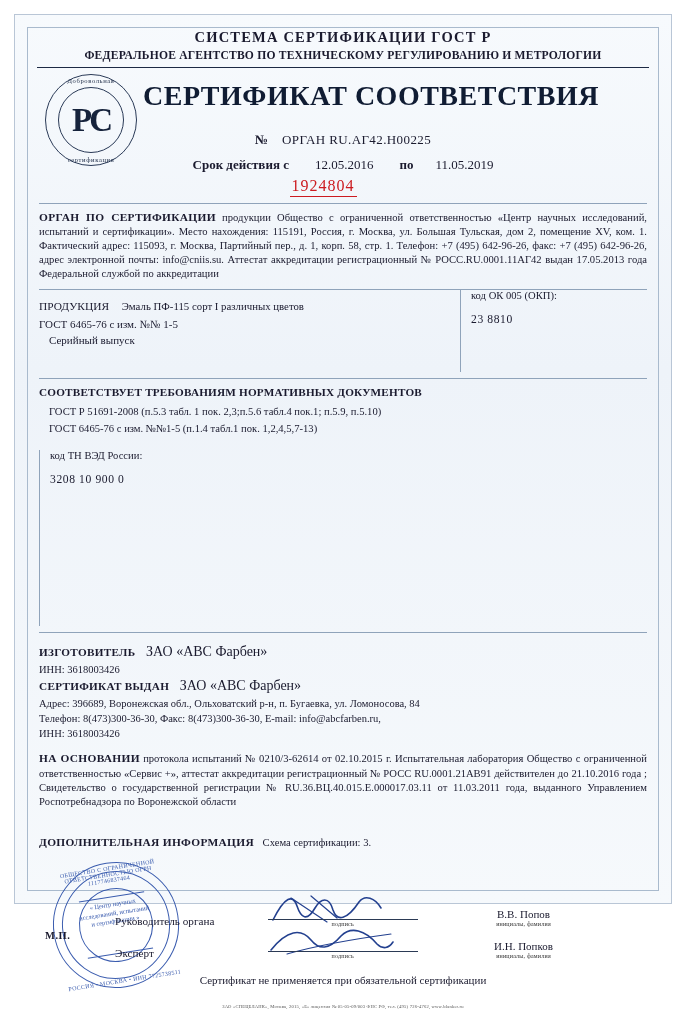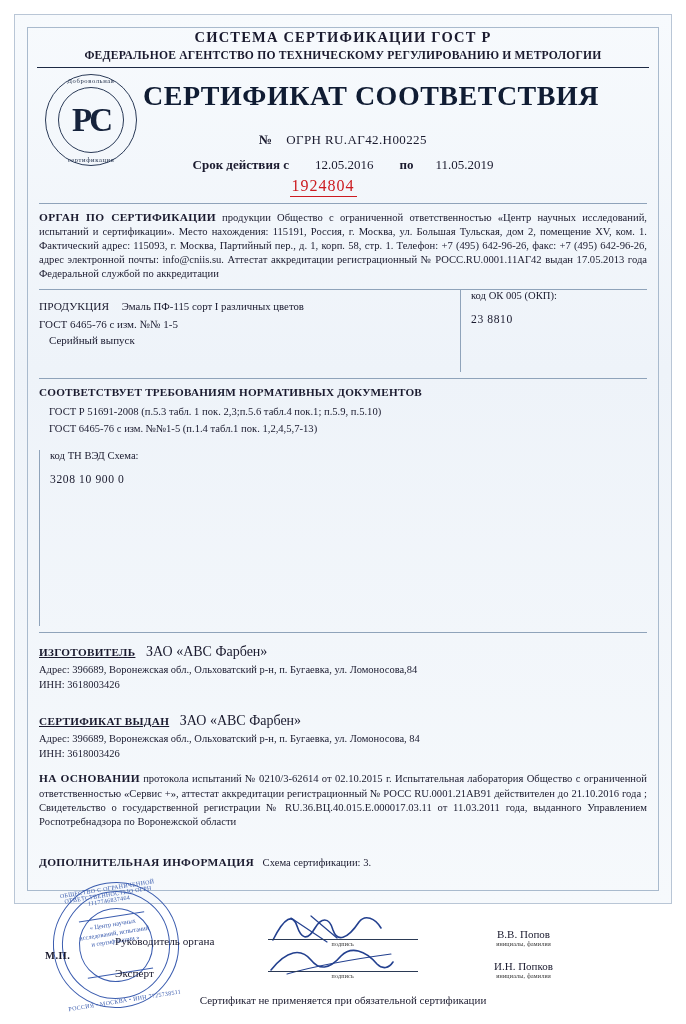--- a/index.html
+++ b/index.html
@@ -197,21 +197,21 @@
   .prod-head .cap { font-size: 11.4px; }
   .prod-head .pname { margin-left: 10px; font-size: 10.8px; }
 
   .conf-title {
     font-weight: bold;
     font-size: 11.2px;
     font-variant: small-caps;
     letter-spacing: 0.2px;
   }
 
-  .kv .cap { font-weight: bold; font-size: 11.2px; font-variant: small-caps; text-decoration: underline; }
+  .kv .cap { font-weight: bold; font-size: 11.2px; font-variant: small-caps; }
   .kv .val { font-size: 14px; }
   .kv .ln { font-size: 10.5px; line-height: 1.45; }
 
   
   .sign-area {
     position: relative;
     margin: 0 24px;
     height: 108px;
   }
   .sign-row {
@@ -349,21 +349,21 @@
       <div class="ring"></div>
       <div class="ring2"></div>
       <div class="ctxt ctop">Добровольная</div>
       <div class="rp">РC</div>
       <div class="ctxt cbot">сертификация</div>
     </div>
     <div class="main-title">СЕРТИФИКАТ СООТВЕТСТВИЯ</div>
   </div>
 
   <div class="num-line">
-    <span class="nosign">№</span><span class="numval">ОГРН RU.АГ42.Н00225</span>
+    <span class="nosign">№</span><span class="numval">ОРГАН RU.АГ42.Н00225</span>
   </div>
 
   <div class="valid-line">
     <span class="lbl">Срок действия с</span><span class="d1">12.05.2016</span><span class="po">по</span><span class="d2">11.05.2019</span>
   </div>
 
   <div class="blank-no">
     <span class="red-underline">1924804</span>
   </div>
 
@@ -395,42 +395,42 @@
   <div class="rule"></div>
 
   <div class="cols" style="margin-top:6px;flex-direction:column;">
     <div class="left">
       <div class="conf-title">СООТВЕТСТВУЕТ ТРЕБОВАНИЯМ НОРМАТИВНЫХ ДОКУМЕНТОВ</div>
       <div style="margin-left:10px;margin-top:3px;font-size:10.6px;">ГОСТ Р 51691-2008 (п.5.3 табл. 1 пок. 2,3;п.5.6 табл.4 пок.1; п.5.9, п.5.10)</div>
       <div style="margin-left:10px;margin-top:2px;font-size:10.6px;">ГОСТ 6465-76  с изм. №№1-5 (п.1.4 табл.1 пок. 1,2,4,5,7-13)</div>
       <div style="height:14px"></div>
     </div>
     <div class="right">
-      <div class="codelbl">код ТН ВЭД Схема:</div>
+      <div class="codelbl">код ТН ВЭД России:</div>
       <div class="codeval">3208 10 900 0</div>
     </div>
   </div>
 
   <div class="rule"></div>
 
   <div class="sec kv" style="margin-top:10px;">
     <div>
       <span class="cap">ИЗГОТОВИТЕЛЬ</span>
       <span class="val" style="margin-left:8px;">ЗАО «АВС Фарбен»</span>
     </div>
-    <div class="ln">Адрес: 396689, Воронежская обл., Ольховатский р-н, п. Бугаевка, ул. Ломоносова,84</div>
     <div class="ln">ИНН: 3618003426</div>
   </div>
 
-  <div class="sec kv" style="margin-top:20px;">
+  <div class="sec kv" style="margin-top:0;">
     <div>
       <span class="cap">СЕРТИФИКАТ ВЫДАН</span>
       <span class="val" style="margin-left:8px;">ЗАО «АВС Фарбен»</span>
     </div>
     <div class="ln">Адрес: 396689, Воронежская обл., Ольховатский р-н, п. Бугаевка, ул. Ломоносова, 84</div>
+    <div class="ln">Телефон: 8(473)300-36-30, Факс: 8(473)300-36-30, E-mail: info@abcfarben.ru,</div>
     <div class="ln">ИНН: 3618003426</div>
   </div>
 
   <div class="sec" style="margin-top:10px;">
     <span class="cap">НА ОСНОВАНИИ</span>
     <span>протокола испытаний № 0210/3-62614 от 02.10.2015 г. Испытательная лаборатория Общество с ограниченной ответственностью «Сервис +», аттестат аккредитации регистрационный № РОСС RU.0001.21АВ91 действителен до 21.10.2016 года ; Свидетельство о государственной регистрации № RU.36.ВЦ.40.015.Е.000017.03.11 от 11.03.2011 года, выданного Управлением Роспотребнадзора по Воронежской области</span>
   </div>
 
   <div class="sec" style="margin-top:26px;">
     <span class="cap">ДОПОЛНИТЕЛЬНАЯ ИНФОРМАЦИЯ</span>

